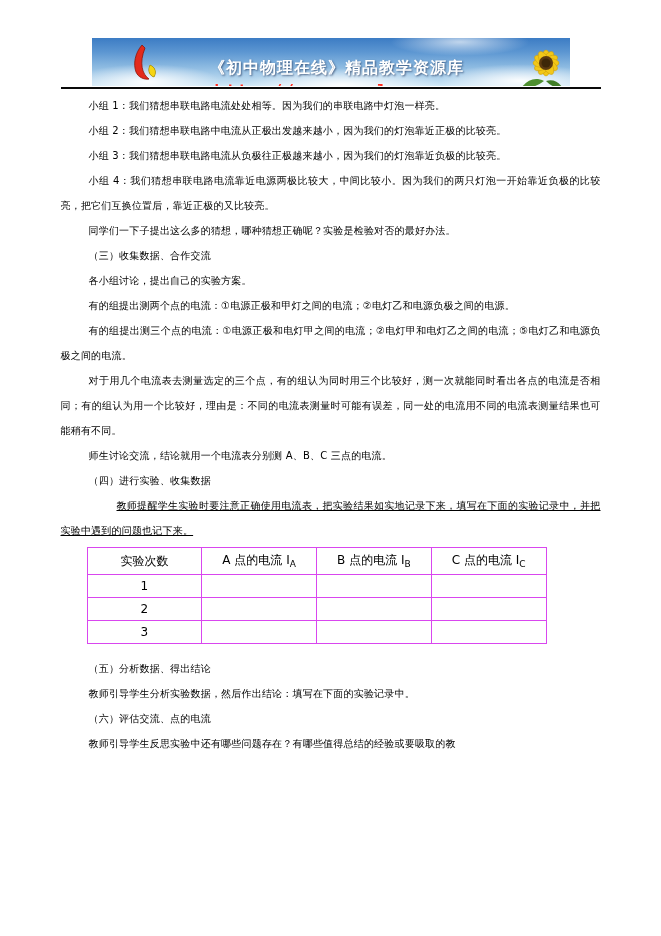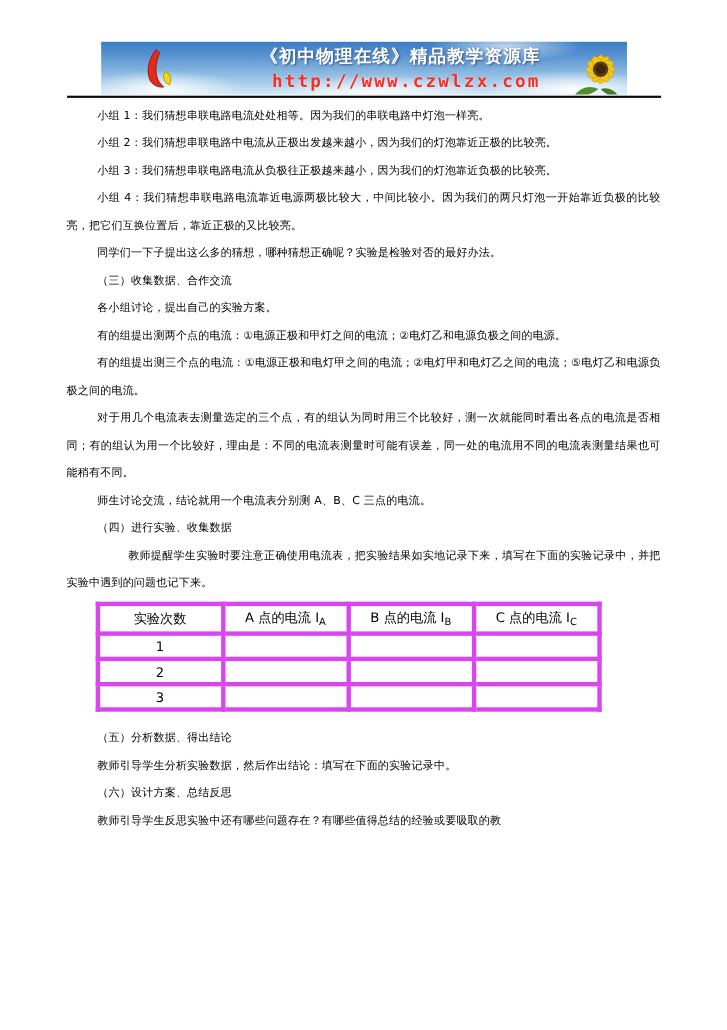--- a/index.html
+++ b/index.html
@@ -23,52 +23,52 @@
     background: linear-gradient(to bottom, #3c7cc4 0%, #5d97d2 30%, #8fbce2 62%, #cfe7f6 100%);
     overflow: hidden;
   }
   .cloud { position: absolute; pointer-events: none;
     background: radial-gradient(ellipse at center, rgba(255,255,255,0.95) 0%, rgba(255,255,255,0) 70%); }
   .cloud.c1 { left: -20px; bottom: -14px; width: 150px; height: 36px; }
   .cloud.c2 { left: 150px; bottom: -16px; width: 200px; height: 34px; }
   .cloud.c3 { right: 40px; top: -10px; width: 140px; height: 28px; opacity: .7; }
   .cloud.c4 { right: -30px; bottom: -12px; width: 160px; height: 34px; }
   .banner-logo { position: absolute; left: 34px; top: 5px; }
-  .banner-center { position: absolute; left: 90px; top: 3px; width: 310px; text-align: right; }
+  .banner-center { position: absolute; left: 90px; top: 20px; width: 310px; text-align: center; }
   .banner-title {
     color: #ffffff; font-weight: bold; font-size: 16px; letter-spacing: 1px;
     text-shadow: 1px 1px 2px rgba(20,40,80,0.65); white-space: nowrap;
   }
   .banner-url {
     margin-top: 2px;
     color: #ff2b1e; font-weight: bold; font-size: 16px; letter-spacing: 2px;
     font-family: "DejaVu Sans Mono", monospace;
     text-shadow: 0 0 2px rgba(255,255,255,0.6); white-space: nowrap;
   }
   .banner-sunflower { position: absolute; right: 2px; bottom: -3px; }
 
   .rule { width: 540px; height: 2px; background: #0a0a0a; margin-top: 1px; }
 
   
   .body-text { margin-top: 4px; }
   .body-text p {
     margin: 0; font-size: 10px; line-height: 25px;
     text-indent: 28px; text-align: justify; letter-spacing: 0.2px;
   }
-  .body-text p.deep-indent { text-indent: 56px; }
+  .body-text p.deep-indent { text-indent: 56px; text-decoration: underline; }
 
   
   .exp-table {
     border-collapse: collapse;
     width: 460px;
     margin: 4px 0 12px 26px;
     table-layout: fixed;
   }
   .exp-table th, .exp-table td {
-    border: 4px solid #d946ef;
+    border: 1px solid #d946ef;
     font-size: 12px; font-weight: normal;
     text-align: center; vertical-align: middle;
     padding: 0; height: 23px;
   }
   .exp-table th { height: 27px; }
   .exp-table sub { font-size: 9px; }
 
   
   .footer {
     position: absolute; left: 56px; top: 856px; width: 558px;
@@ -162,18 +162,18 @@
             <td></td>
             <td></td>
             <td></td>
           </tr>
         </tbody>
     </table>
 
     <div class="body-text" id="para-bottom">
         <p>（五）分析数据、得出结论</p>
         <p>教师引导学生分析实验数据，然后作出结论：填写在下面的实验记录中。</p>
-        <p>（六）设计方案、总结反思</p>
+        <p>（六）评估交流、点的电流</p>
         <p>教师引导学生反思实验中还有哪些问题存在？有哪些值得总结的经验或要吸取的教</p>
       </div>
   </div>
 
 </div>
 
 </body></html>

